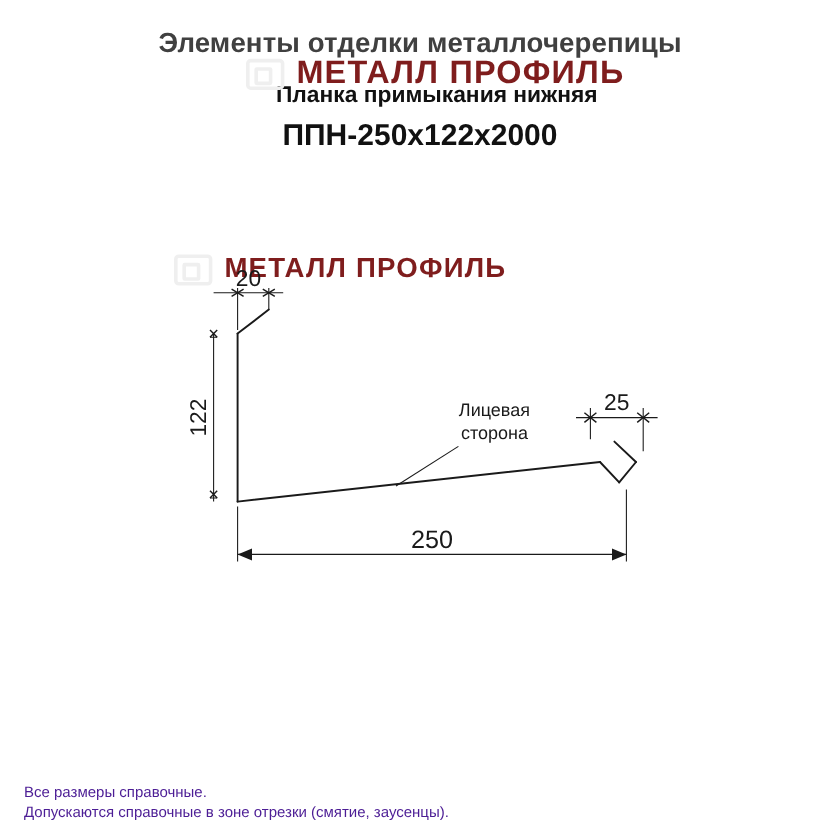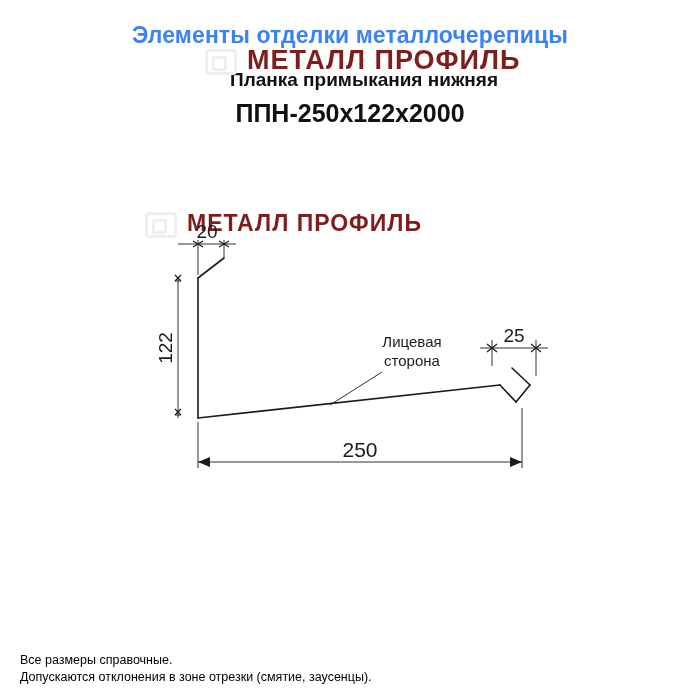--- a/index.html
+++ b/index.html
@@ -23,21 +23,21 @@
     position: absolute;
     top: 22px;
     left: 0;
     width: 700px;
     text-align: center;
   }
   .title-main {
     font-size: 23px;
     font-weight: bold;
     letter-spacing: 0.1px;
-    color: #3b82f6;
+    color: #404040;
     margin-bottom: 20px;
   }
   .title-sub1 {
     font-size: 19px;
     font-weight: bold;
     color: #111;
     margin-bottom: 8px;
     margin-left: 28px;
   }
   .title-sub2 {
@@ -54,21 +54,21 @@
   }
   .drawing svg {
     display: block;
   }
   .footer {
     position: absolute;
     left: 20px;
     bottom: 14px;
     font-size: 12.5px;
     line-height: 17px;
-    color: #000000;
+    color: #4c1d95;
   }
   .wm {
     position: absolute;
     pointer-events: none;
     user-select: none;
     color: #7f1d1d;
     font-weight: bold;
     white-space: nowrap;
     letter-spacing: 1px;
   }
@@ -170,16 +170,16 @@
         <text x="514" y="162" font-size="19" text-anchor="middle">25</text>
         <text x="360" y="277" font-size="21" text-anchor="middle">250</text>
         <text x="412" y="167" font-size="15" text-anchor="middle">Лицевая</text>
         <text x="412" y="186" font-size="15" text-anchor="middle">сторона</text>
       </g>
     </svg>
   </div>
 
   <div class="footer">
     <div>Все размеры справочные.</div>
-    <div>Допускаются отклонения в зоне отрезки (смятие, заусенцы).</div>
+    <div>Допускаются справочные в зоне отрезки (смятие, заусенцы).</div>
   </div>
 
 </div>
 
 </body></html>

